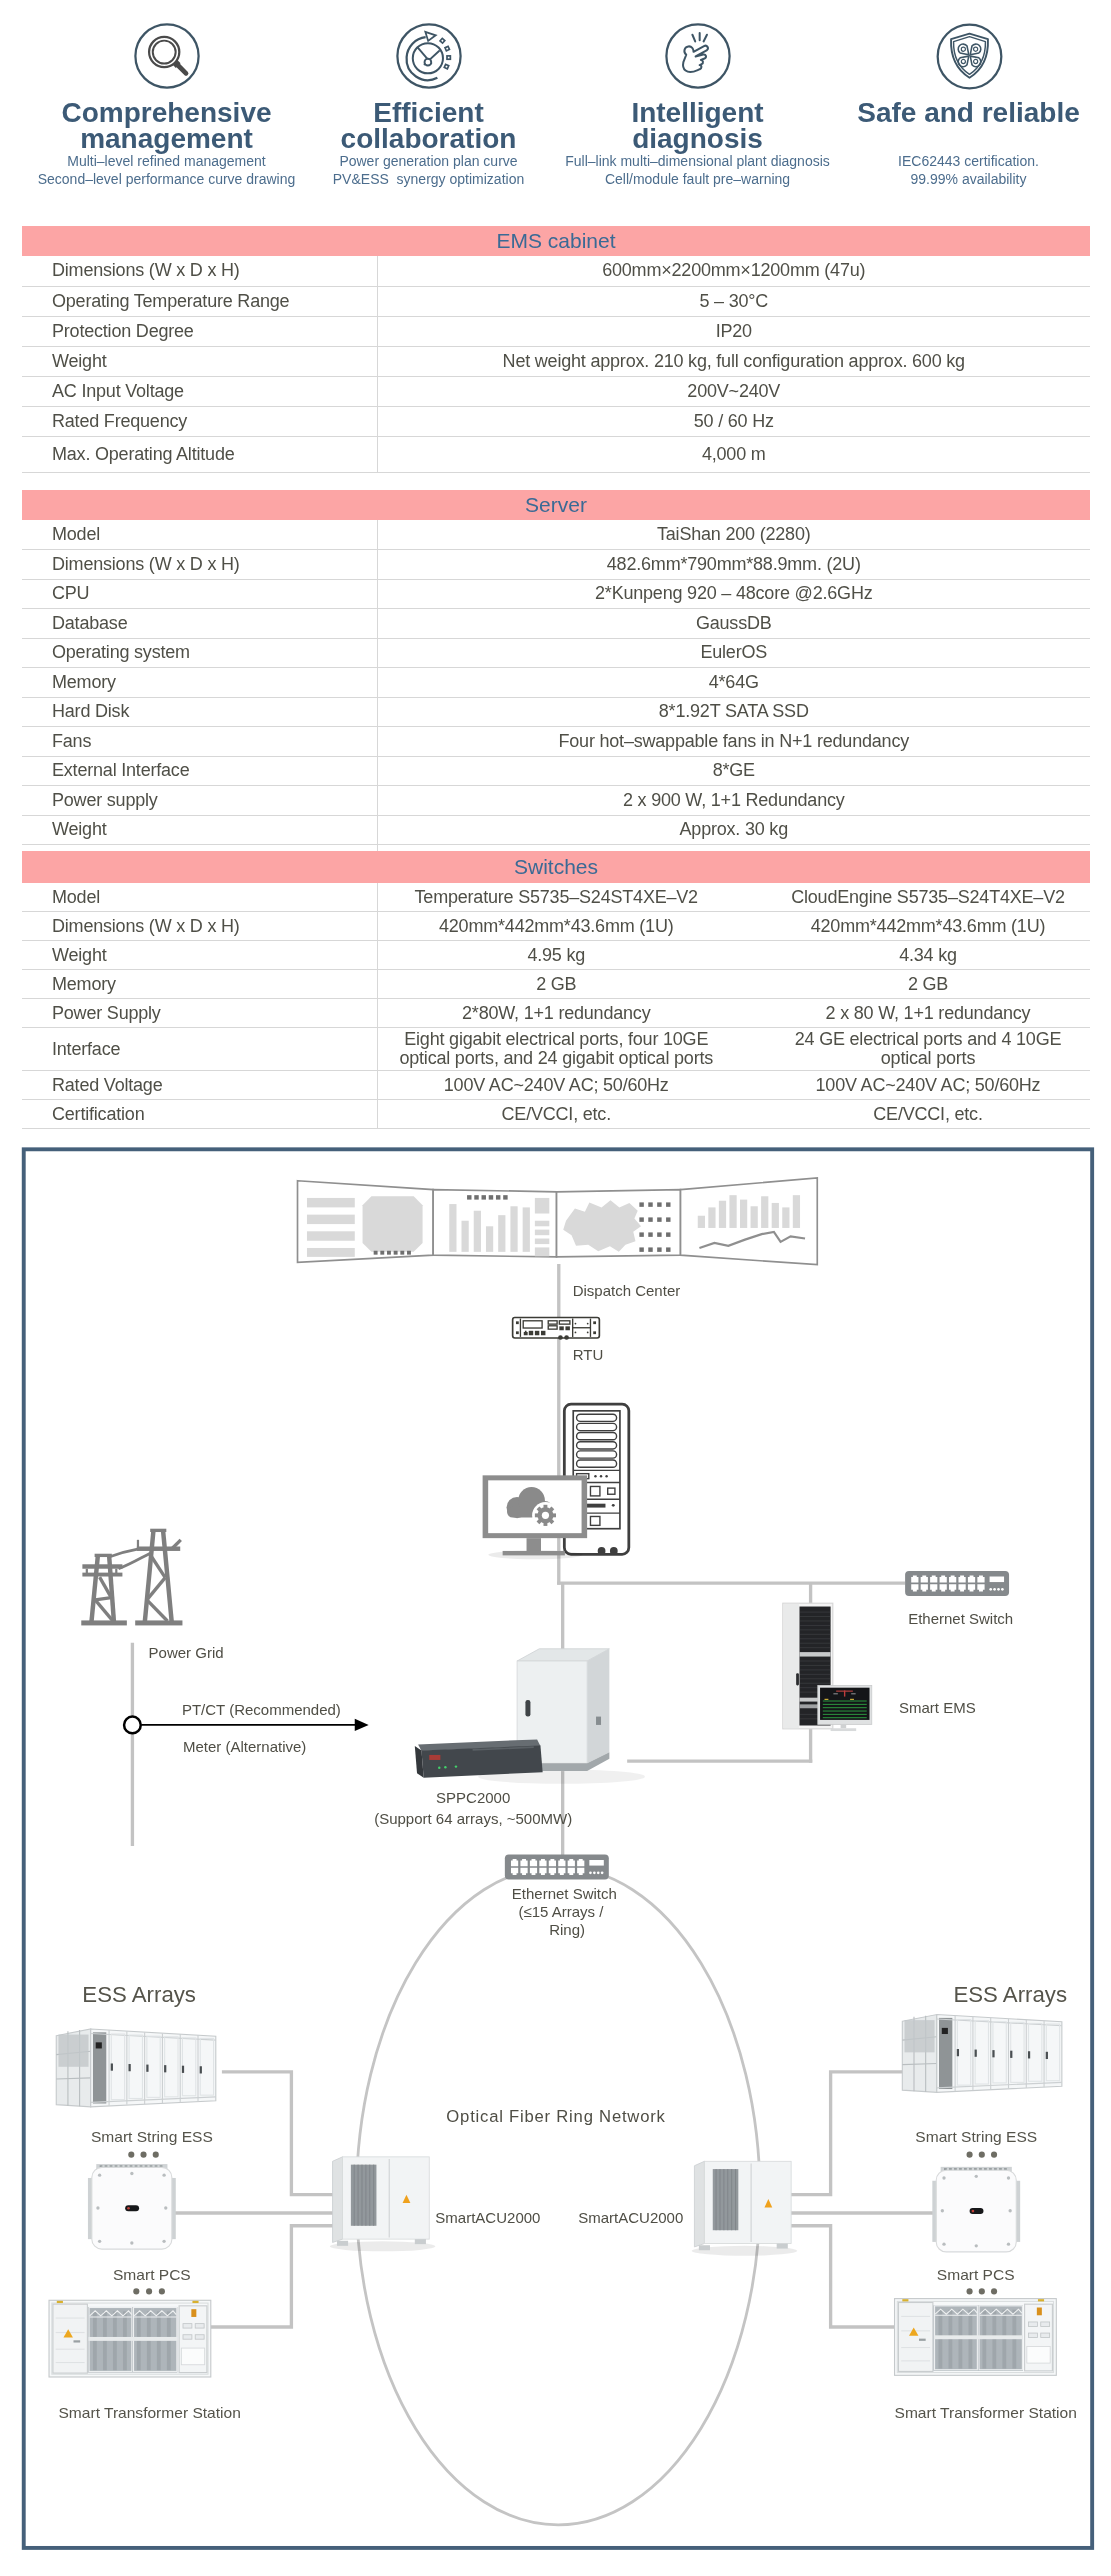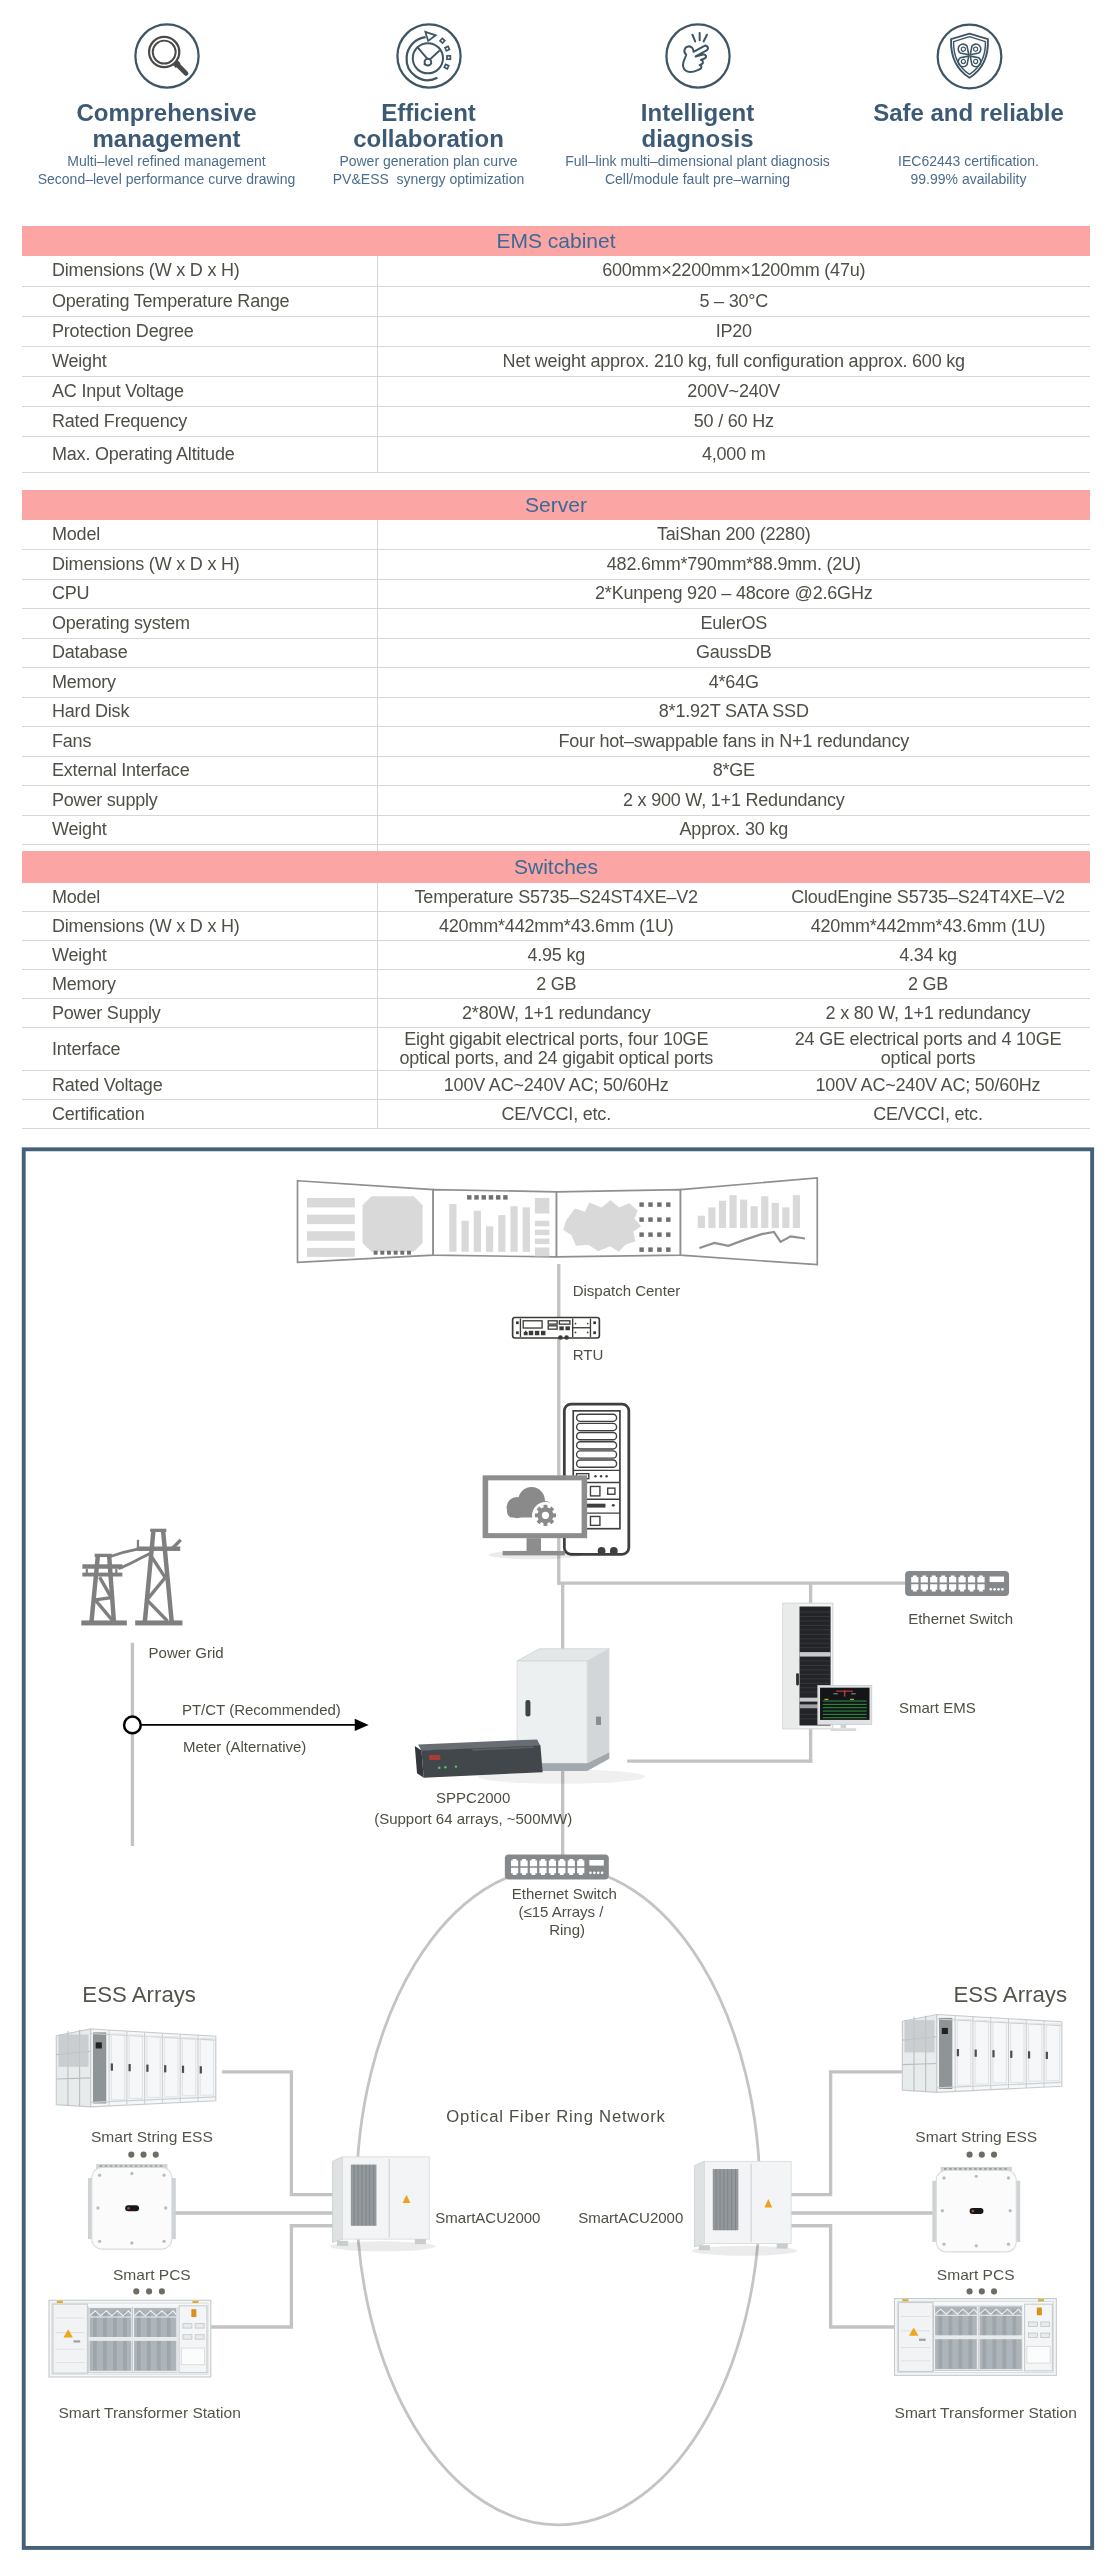--- a/index.html
+++ b/index.html
@@ -1,19 +1,19 @@
 <!DOCTYPE html>
 <html style="font-size:9px"><head>
 <meta charset="utf-8">
 <style>
 html,body{margin:0;padding:0;}
 body{width:1112px;height:2576px;position:relative;font-family:"Liberation Sans",sans-serif;background:#ffffff;overflow:hidden;}
 .feat{position:absolute;top:0;height:189px;text-align:center;}
 .feat svg{position:absolute;top:23px;left:50%;margin-left:-33px;}
-.ftitle{position:absolute;top:100px;width:100%;font-size:24px;font-weight:bold;color:#3c5a76;line-height:25.6px;}
+.ftitle{position:absolute;top:100px;width:100%;font-size:28px;font-weight:bold;color:#3c5a76;line-height:25.6px;}
 .fsub{position:absolute;top:152px;width:100%;font-size:14px;color:#4c6d8d;line-height:18.3px;}
 table.spec{position:absolute;left:22px;width:1068px;border-collapse:collapse;table-layout:fixed;}
 table.spec td{font-size:18px;color:#4f4f47;padding:0;letter-spacing:-0.2px;}
 table.spec td.hdr{background:#fca5a5;color:#3a6a95;font-size:21px;letter-spacing:0;text-align:center;height:30px;}
 table.spec td.l{padding-left:30px;border-right:1.1px solid #d7d7d7;}
 table.spec td.v{text-align:center;}
 tr.r td{border-bottom:1.1px solid #d7d7d7;height:29px;}
 table.spec td.v3{padding-left:31px;}
 #diag{position:absolute;left:0;top:0;}
 #t2 tr.r td{height:28px;}
@@ -156,26 +156,26 @@
       </tr>
 <tr class="r" style="height:29.5px;">
         <td class="l">Dimensions (W x D x H)</td>
         <td class="v">482.6mm*790mm*88.9mm. (2U)</td>
       </tr>
 <tr class="r" style="height:29.5px;">
         <td class="l">CPU</td>
         <td class="v">2*Kunpeng 920 – 48core @2.6GHz</td>
       </tr>
 <tr class="r" style="height:29.5px;">
+        <td class="l">Database</td>
+        <td class="v">GaussDB</td>
+      </tr>
+<tr class="r" style="height:29.5px;">
         <td class="l">Operating system</td>
         <td class="v">EulerOS</td>
-      </tr>
-<tr class="r" style="height:29.5px;">
-        <td class="l">Database</td>
-        <td class="v">GaussDB</td>
       </tr>
 <tr class="r" style="height:29.5px;">
         <td class="l">Memory</td>
         <td class="v">4*64G</td>
       </tr>
 <tr class="r" style="height:29.5px;">
         <td class="l">Hard Disk</td>
         <td class="v">8*1.92T SATA SSD</td>
       </tr>
 <tr class="r" style="height:29.5px;">

